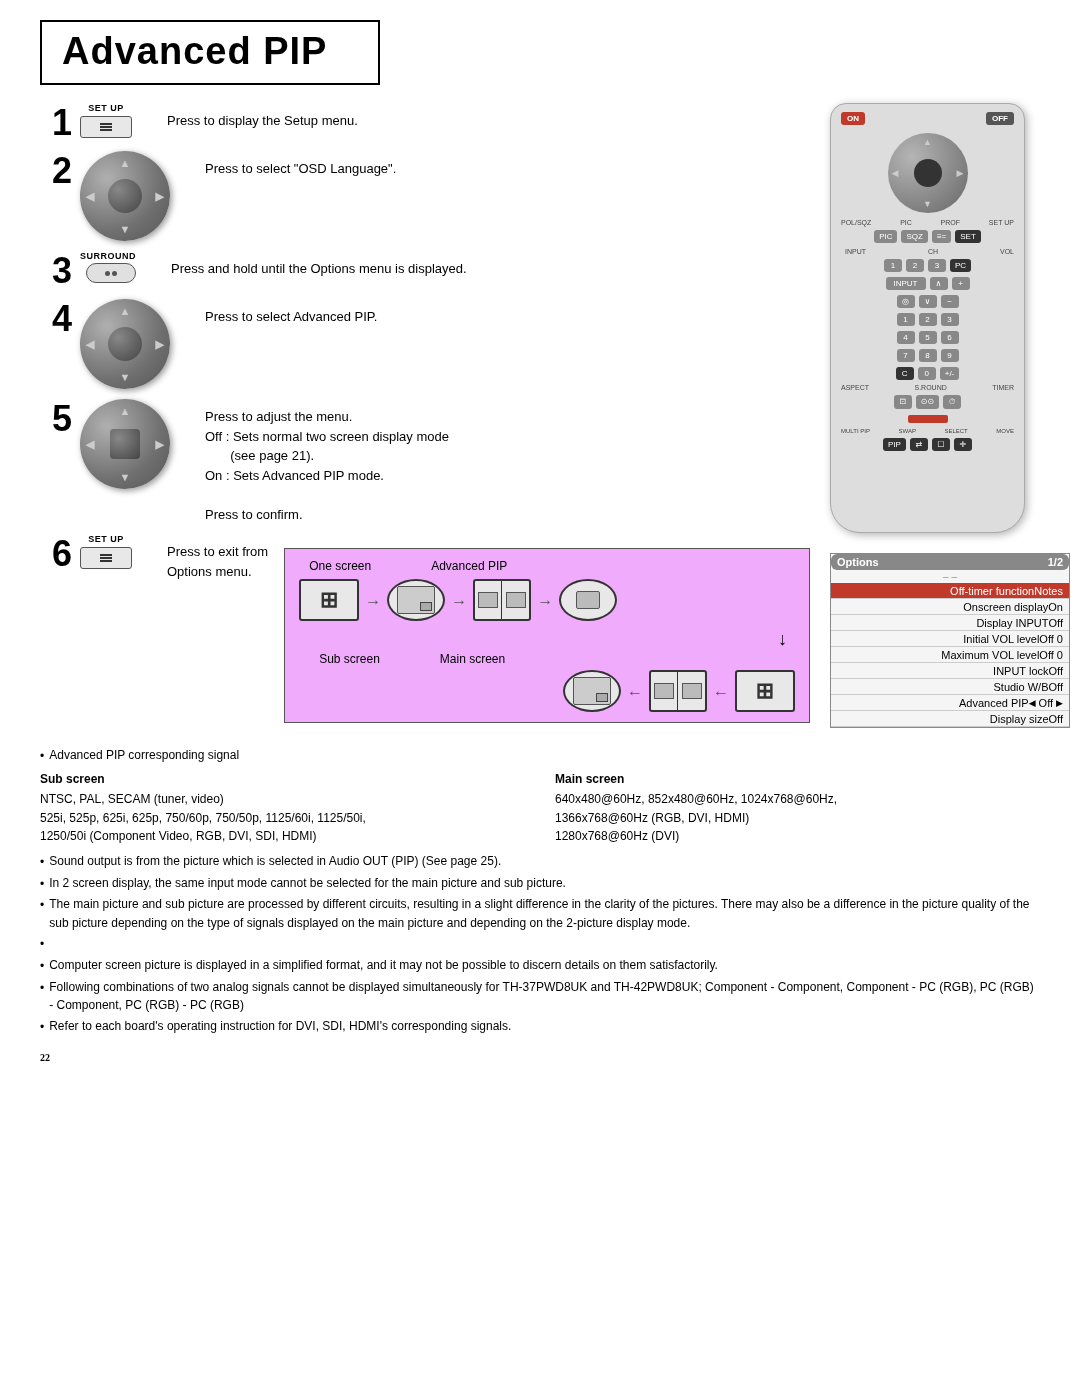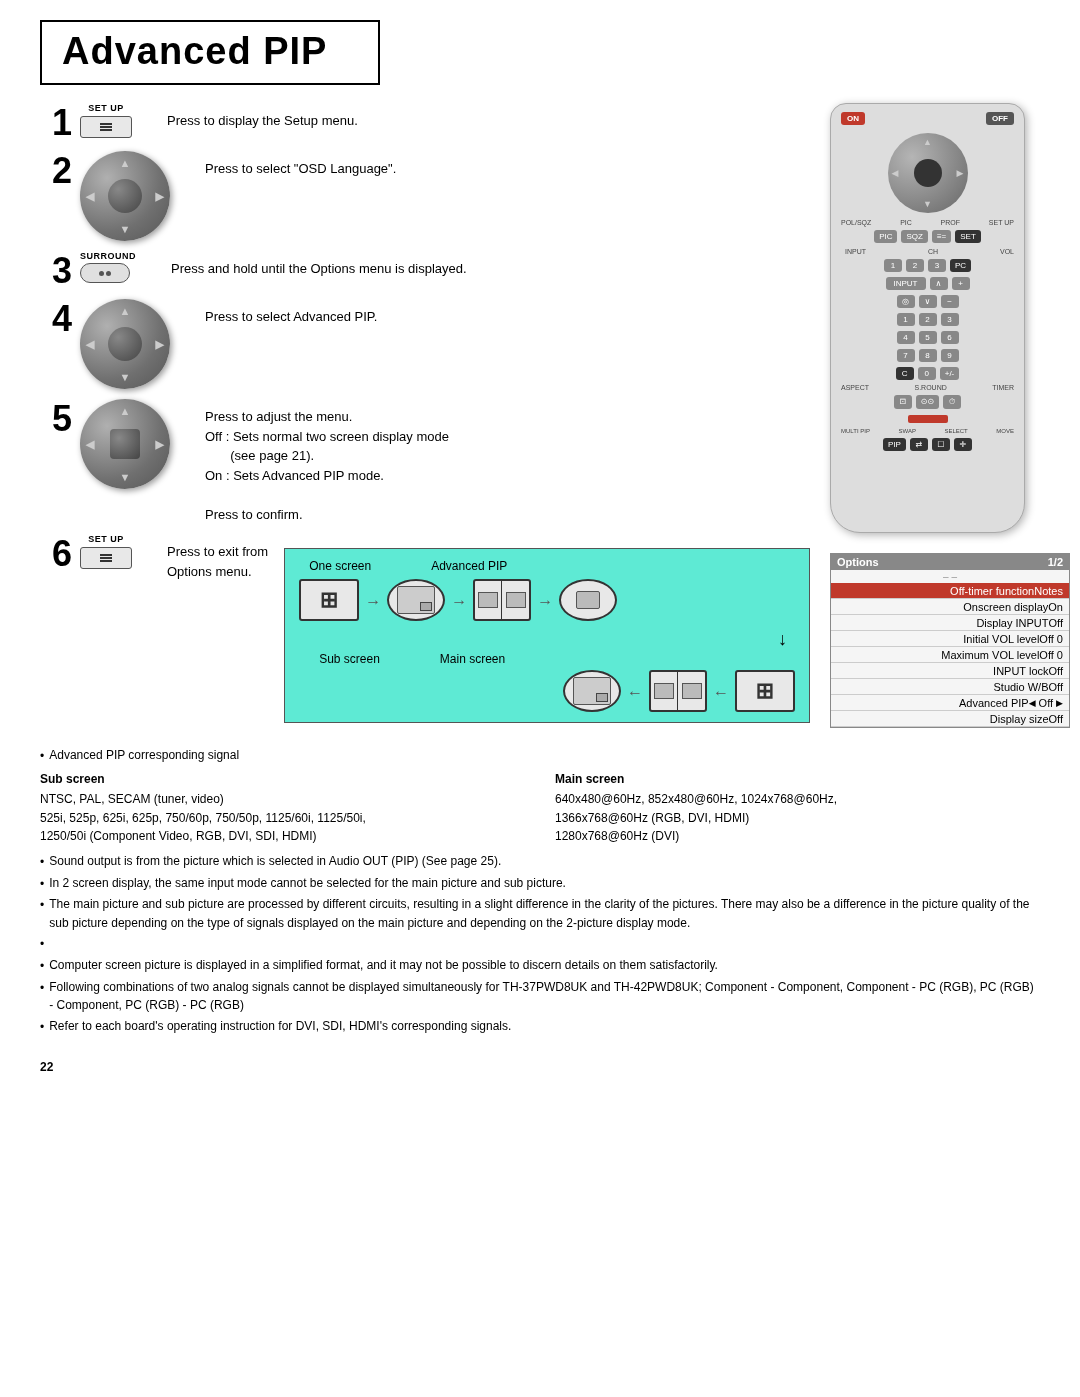--- a/index.html
+++ b/index.html
@@ -141,21 +141,21 @@
     }
     .dpad-arrow.up { top: 6px; left: 50%; transform: translateX(-50%); }
     .dpad-arrow.down { bottom: 6px; left: 50%; transform: translateX(-50%); }
     .dpad-arrow.left { left: 6px; top: 50%; transform: translateY(-50%); }
     .dpad-arrow.right { right: 6px; top: 50%; transform: translateY(-50%); }
 
     
     .surround-btn {
       display: flex;
       flex-direction: column;
-      align-items: flex-start;
+      align-items: flex-end;
       gap: 2px;
     }
     .surround-label {
       font-size: 9px;
       font-weight: bold;
       letter-spacing: 0.5px;
       text-transform: uppercase;
     }
     .surround-pill {
       width: 50px;
@@ -296,20 +296,21 @@
       font-size: 11px;
     }
     .options-header {
       display: flex;
       justify-content: space-between;
       background: #888;
       color: #fff;
       padding: 2px 6px;
       font-size: 11px;
       font-weight: bold;
+      border-radius: 6px;
     }
     .options-row {
       display: flex;
       justify-content: flex-end;
       padding: 1.5px 6px;
       border-bottom: 0.5px solid #ccc;
       background: #f5f5f5;
     }
     .options-row.highlight {
       background: #c0392b;
@@ -328,21 +329,21 @@
       background: #f5f5f5;
       font-size: 10px;
       color: #999;
     }
 
     
     .flow-box {
       border: 1.5px solid #555;
       padding: 10px 14px;
       margin-top: 14px;
-      background: #5eead4;
+      background: #f0abfc;
     }
     .flow-top-labels {
       display: flex;
       gap: 60px;
       margin-bottom: 6px;
       font-size: 12px;
       padding-left: 10px;
     }
     .flow-row {
       display: flex;
@@ -411,23 +412,24 @@
     .bullet-item {
       display: flex;
       gap: 5px;
       margin: 2px 0;
       font-size: 12px;
     }
     .bullet-dot { flex-shrink: 0; margin-top: 1px; }
 
     
     .page-number {
-      font-size: 12px;
+      font-size: 10px;
       font-weight: bold;
-      margin-top: 24px;
+      margin-top: 16px;
+      font-family: Liberation Serif, serif;
     }
 
     
     .right-section {
       display: flex;
       flex-direction: column;
       gap: 12px;
     }
   </style>
 </head>

